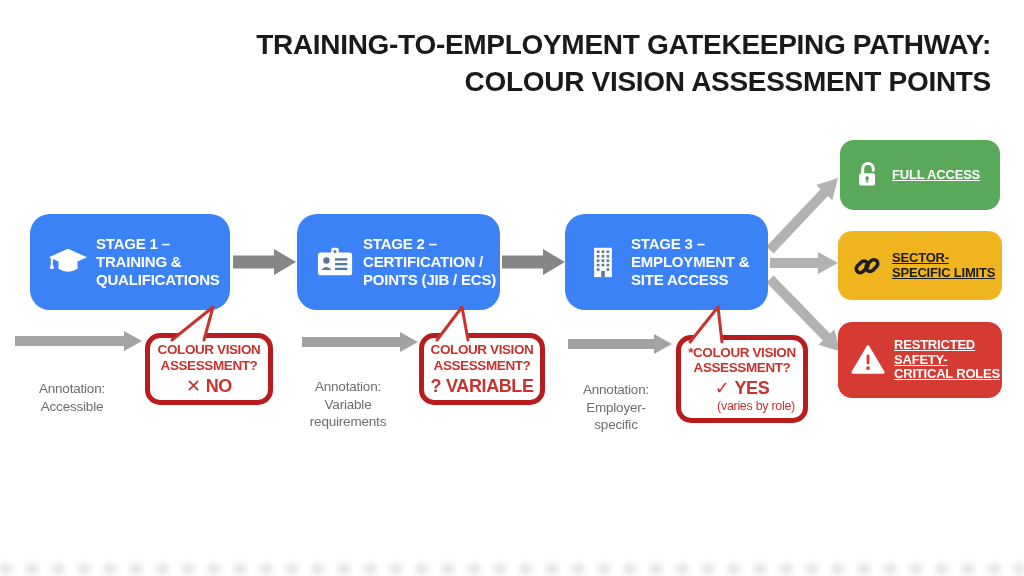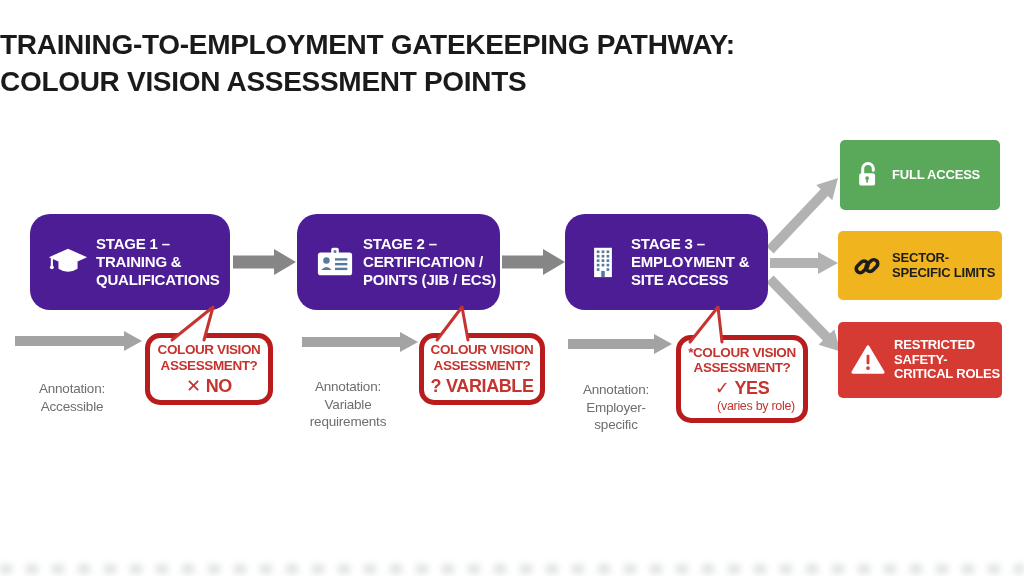--- a/index.html
+++ b/index.html
@@ -2,38 +2,38 @@
 <html><head>
 <meta charset="utf-8">
 <style>
   html,body{margin:0;padding:0;background:#ffffff;}
   .canvas{
     position:relative;width:1024px;height:576px;background:#ffffff;overflow:hidden;
     font-family:"Liberation Sans","DejaVu Sans",sans-serif;
   }
   
   .title{
-    position:absolute;left:0;top:26px;width:991px;text-align:left;
+    position:absolute;left:0;top:26px;width:991px;text-align:right;
     font-weight:700;font-size:28px;line-height:37px;color:#1a1a1a;letter-spacing:-0.3px;
   }
   
   .arrows{position:absolute;left:0;top:0;z-index:1;pointer-events:none;}
   .tails{position:absolute;left:0;top:0;z-index:4;pointer-events:none;}
   
   .stage{
-    position:absolute;top:214px;height:96px;background:#4c1d95;border-radius:20px;
+    position:absolute;top:214px;height:96px;background:#3b82f6;border-radius:20px;
     display:flex;align-items:center;color:#fff;z-index:2;
   }
   .s1{left:30px;width:200px;}
   .s2{left:297px;width:203px;}
   .s3{left:565px;width:203px;}
   .stage .icon{flex:0 0 auto;width:44px;margin-left:16px;display:flex;justify-content:center;align-items:center;}
   .stage .txt{margin-left:6px;font-weight:700;font-size:15px;line-height:1.22;letter-spacing:-0.2px;}
   
-  .outcome{position:absolute;border-radius:5px;display:flex;align-items:center;z-index:2;}
+  .outcome{position:absolute;border-radius:14px;display:flex;align-items:center;z-index:2;text-decoration:underline;}
   .o1{left:840px;top:140px;width:160px;height:70px;background:#5aa85a;color:#ffffff;}
   .o2{left:838px;top:231px;width:164px;height:69px;background:#f0b41e;color:#1c1c1c;}
   .o3{left:838px;top:322px;width:164px;height:76px;background:#d53a33;color:#ffffff;}
   .outcome .icon{flex:0 0 auto;margin-left:13px;display:flex;align-items:center;}
   .outcome .txt{margin-left:9px;font-weight:700;font-size:13px;line-height:1.15;letter-spacing:-0.2px;max-width:108px;}
   
   .callout{
     position:absolute;background:#ffffff;border:5px solid #b91c1c;border-radius:15px;
     color:#c5342e;text-align:center;z-index:3;font-weight:700;
     display:flex;flex-direction:column;justify-content:center;box-sizing:border-box;

